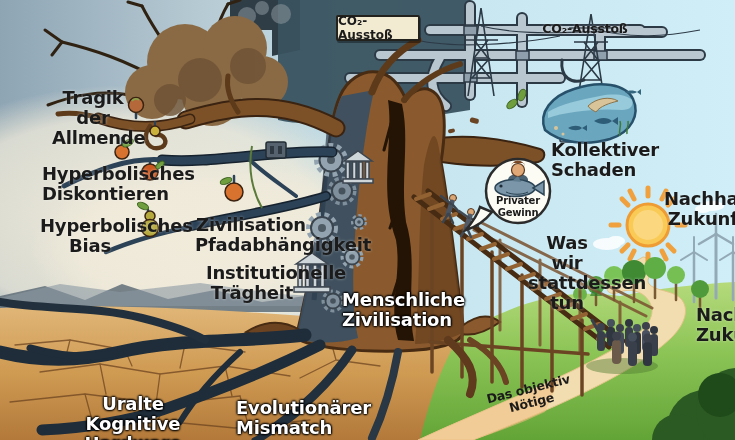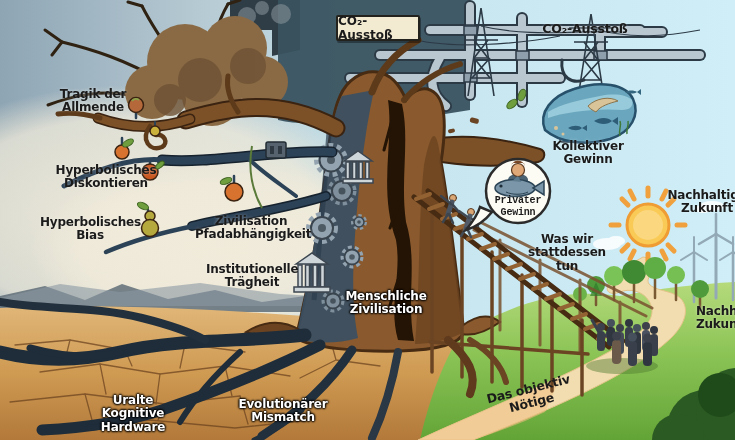--- a/index.html
+++ b/index.html
@@ -5,36 +5,36 @@
   html,body{margin:0;padding:0;background:#222;}
   #stage{position:relative;width:735px;height:440px;overflow:hidden;
          font-family:"DejaVu Sans","Liberation Sans",sans-serif;background:#d946ef;}
   #art{position:absolute;left:0;top:0;}
   .lbl{position:absolute;font-weight:700;color:#1b1b1b;text-align:center;
        line-height:1.12;letter-spacing:-0.2px;
        text-shadow:0 0 3px rgba(255,255,255,.45);}
   .lbl.white{color:#fff;
        text-shadow:0 1px 2px rgba(0,0,0,.95),1px 0 2px rgba(0,0,0,.9),
                    -1px 0 2px rgba(0,0,0,.9),0 -1px 2px rgba(0,0,0,.9);text-align:center;}
-  .lbl.s12{font-size:12px;}
+  .lbl.s12{font-size:18px;}
   .lbl.s10{font-size:10px;}
   #co2-sign{position:absolute;left:336px;top:15px;width:80px;height:22px;
        background:#f3ead2;border:2px solid #24221c;border-radius:2px;
        display:flex;align-items:center;justify-content:center;
        font-size:12px;font-weight:700;color:#1b1b1b;box-shadow:1px 2px 0 rgba(0,0,0,.35);
        text-shadow:none;}
   #lbl-co2-right{left:540px;top:22px;width:90px;font-size:12.5px;}
   #lbl-tragik{left:52px;top:88px;width:82px;}
-  #lbl-hyperbolisches{left:54px;top:164px;width:104px;}
+  #lbl-hyperbolisches{left:42px;top:164px;width:104px;}
   #lbl-logarithmischer{left:40px;top:216px;width:100px;}
   #lbl-systemische{left:195px;top:215px;width:112px;}
   #lbl-institutionelle{left:206px;top:263px;width:92px;}
   #lbl-menschliche{left:342px;top:290px;width:88px;}
   #lbl-kollektiver{left:551px;top:140px;width:74px;}
-  #lbl-privater{left:487px;top:195px;width:62px;line-height:1.15;font-family:Liberation Mono, monospace;}
+  #lbl-privater{left:487px;top:195px;width:62px;line-height:1.15;}
   #lbl-waswir{left:528px;top:233px;width:78px;}
   #lbl-nachhaltig-top{left:664px;top:189px;width:86px;}
   #lbl-nachhaltig-bottom{left:696px;top:305px;width:86px;text-align:left;}
   #lbl-uralte{left:81px;top:394px;width:104px;}
   #lbl-evolutionaer{left:236px;top:398px;width:94px;}
   #lbl-dasobjektiv{left:471px;top:382px;width:118px;transform:rotate(-14deg);
        font-size:12.5px;text-shadow:none;}
 </style>
 </head>
 <body>
@@ -487,21 +487,21 @@
 <div id="co2-sign">
       <span>CO₂-Ausstoß</span>
     </div>
 <div class="lbl s12" id="lbl-co2-right">CO₂-Ausstoß</div>
 <div class="lbl s12" id="lbl-tragik">Tragik der Allmende</div>
 <div class="lbl s12" id="lbl-hyperbolisches">Hyperbolisches Diskontieren</div>
 <div class="lbl s12" id="lbl-logarithmischer">Hyperbolisches Bias</div>
 <div class="lbl s12" id="lbl-systemische">Zivilisation Pfadabhängigkeit</div>
 <div class="lbl s12" id="lbl-institutionelle">Institutionelle Trägheit</div>
 <div class="lbl s12 white" id="lbl-menschliche">Menschliche Zivilisation</div>
-<div class="lbl s12" id="lbl-kollektiver">Kollektiver Gewinn</div>
+<div class="lbl s12" id="lbl-kollektiver">Kollektiver Schaden</div>
 <div class="lbl s10" id="lbl-privater">Privater Gewinn</div>
 <div class="lbl s12" id="lbl-waswir">Was wir stattdessen tun</div>
 <div class="lbl s12" id="lbl-nachhaltig-top">Nachhaltige Zukunft</div>
 <div class="lbl s12" id="lbl-nachhaltig-bottom">Nachhaltige Zukunft</div>
 <div class="lbl s12 white" id="lbl-uralte">Uralte Kognitive Hardware</div>
 <div class="lbl s12 white" id="lbl-evolutionaer">Evolutionärer Mismatch</div>
 <div class="lbl" id="lbl-dasobjektiv">Das objektiv Nötige</div>
 </div>
 
 </body></html>

